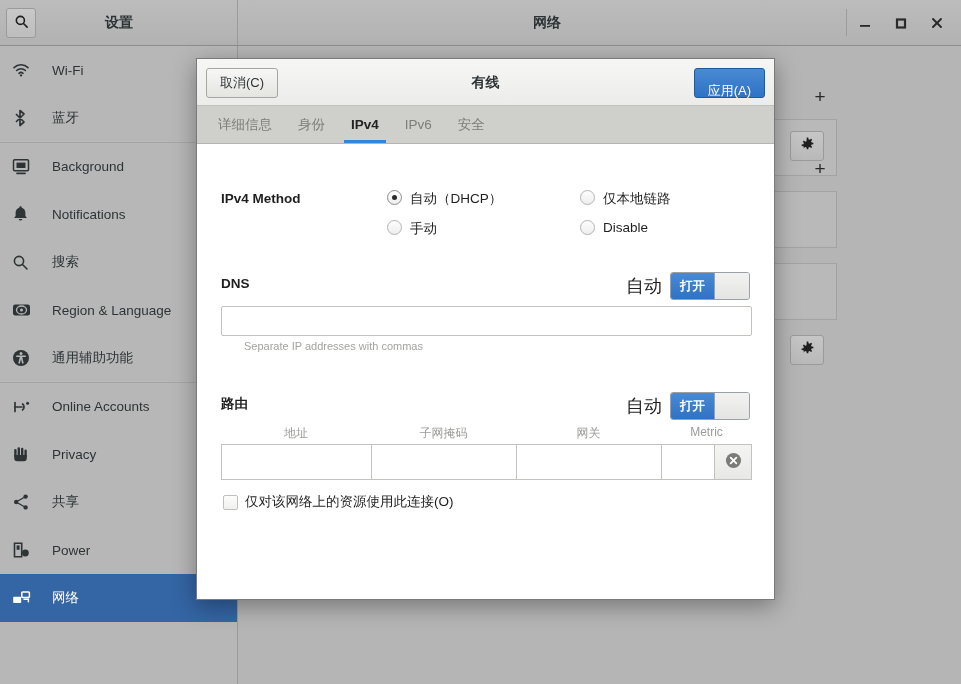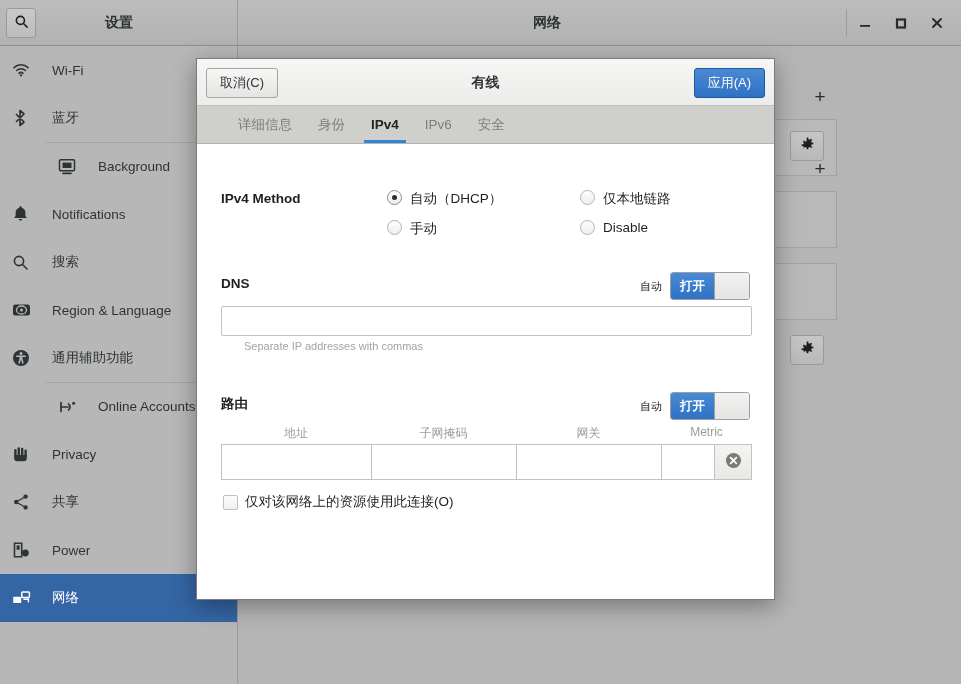--- a/index.html
+++ b/index.html
@@ -79,21 +79,21 @@
   }
   .side-item {
     position: relative;
     height: 48px;
     display: flex; align-items: center;
     padding-left: 12px;
     cursor: pointer;
     color: #2e3436;
     font-size: 13.5px;
   }
-  .side-item.sep-top { border-top: 1px solid #a5a5a5; margin-left: 46px; }
+  .side-item.sep-top { border-top: 1px solid #a5a5a5; }
   .side-item.selected {
     background: #3465a4;
     color: #ffffff;
   }
   .side-icon {
     width: 30px; height: 24px;
     display: flex; align-items: center; justify-content: flex-start;
     margin-right: 10px;
     flex: 0 0 30px;
   }
@@ -153,35 +153,35 @@
     height: 30px; padding: 0 13px;
     line-height: 28px;
     border: 1px solid #a5a5a1;
     border-radius: 3px;
     background: linear-gradient(to bottom, #f7f7f6, #e4e4e1);
     font-size: 13px; color: #2e3436;
     cursor: pointer;
   }
   .btn-apply {
     position: absolute; right: 9px; top: 9px;
-    height: 30px; padding: 0 13px;
+    height: 30px; padding: 8px 13px;
     line-height: 28px;
     border: 1px solid #1c5a9e;
     border-radius: 3px;
     background: linear-gradient(to bottom, #4a8ad4, #2f72c4);
     font-size: 13px; color: #ffffff;
     cursor: pointer;
   }
   .dlg-tabs {
     position: relative;
     height: 38px;
     background: #cfcfcb;
     border-bottom: 1px solid #b4b4b0;
     display: flex; align-items: stretch;
-    padding-left: 28px;
+    padding-left: 8px;
   }
   .tab {
     position: relative;
     display: flex; align-items: center;
     padding: 0 13px;
     font-size: 13.5px;
     color: #7d7d79;
     cursor: pointer;
   }
   .tab.active {
@@ -234,21 +234,21 @@
     width: 5px; height: 5px;
     border-radius: 50%;
     background: #2b2b2b;
   }
 
   .toggle-wrap {
     position: absolute;
     display: flex; align-items: center;
   }
   .toggle-auto-label {
-    font-size: 11px; color: #1f1f1f; margin-right: 8px; text-align: right;
+    font-size: 18px; color: #1f1f1f; margin-right: 8px; text-align: right;
   }
   .switch {
     width: 80px; height: 28px;
     border: 1px solid #9ba0a6;
     border-radius: 3px;
     display: flex;
     overflow: hidden;
     cursor: pointer;
     background: #ededed;
   }

